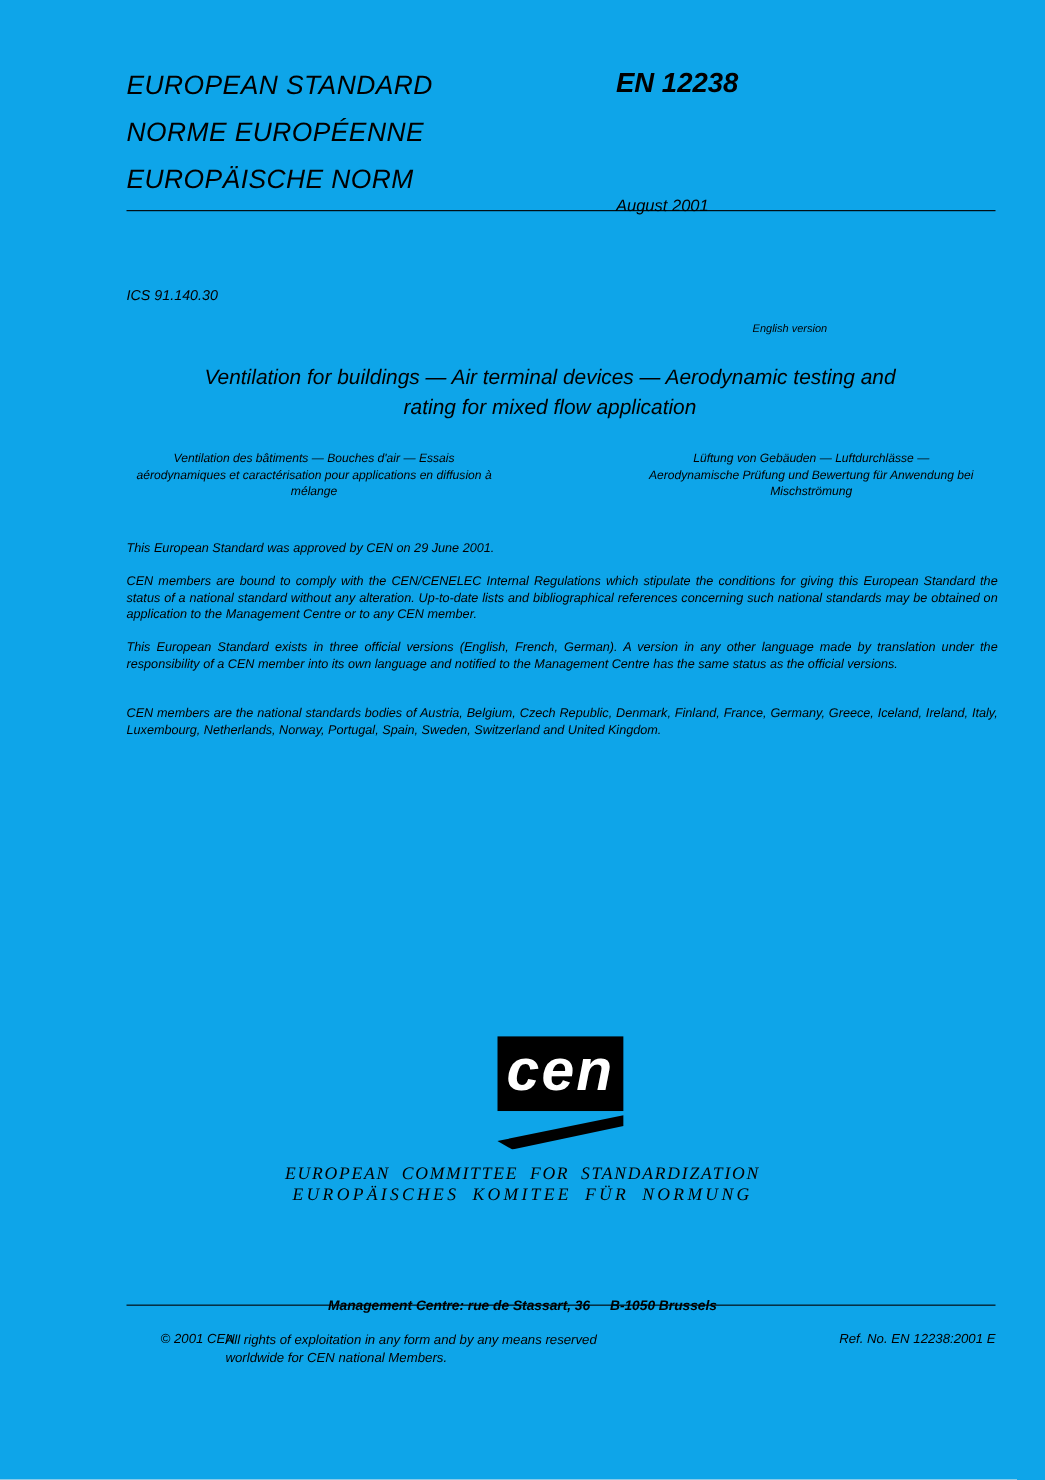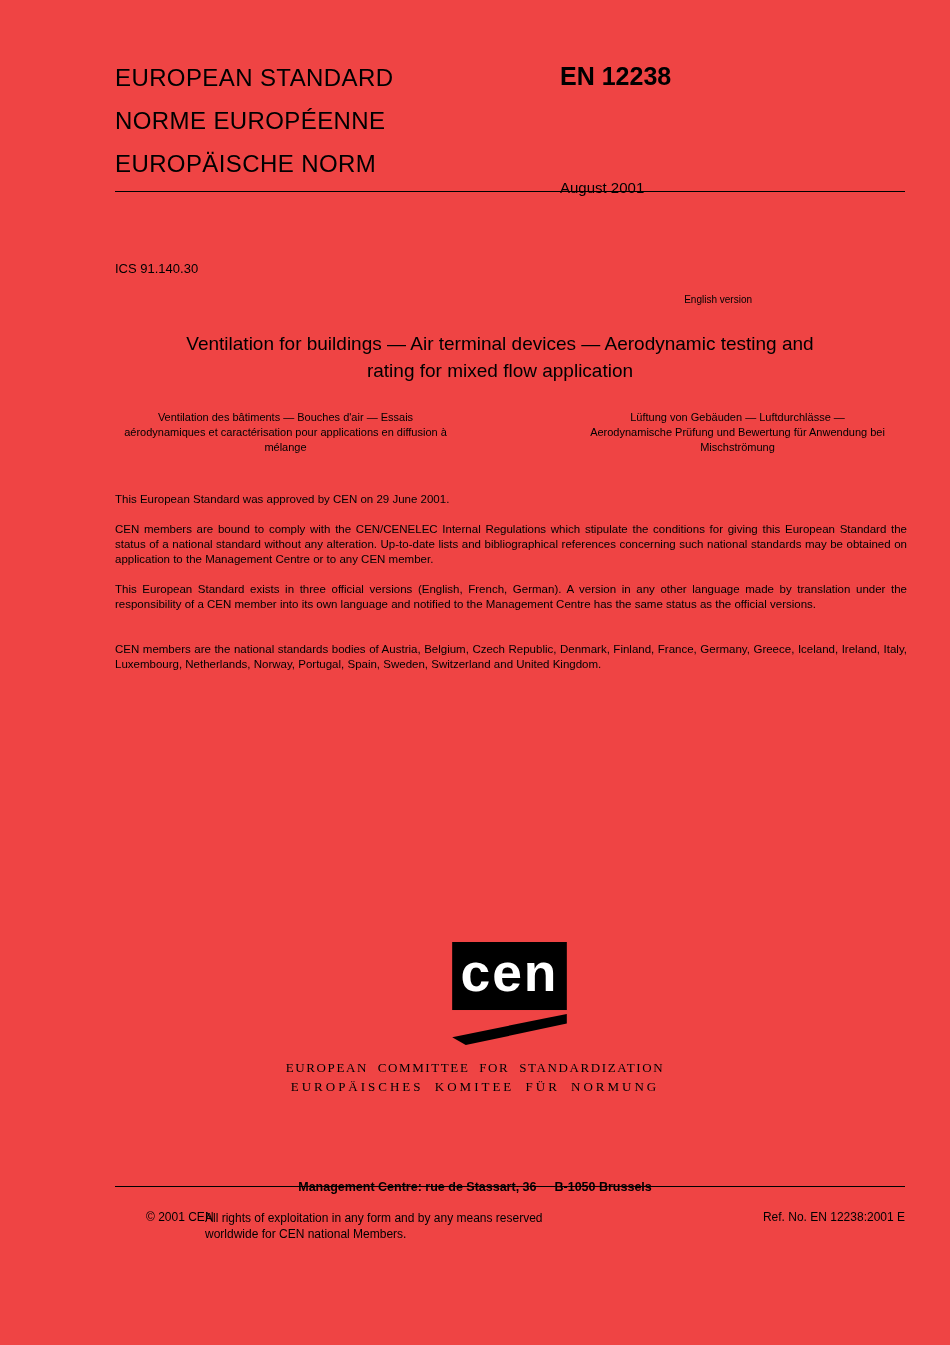--- a/index.html
+++ b/index.html
@@ -1,20 +1,20 @@
 <!DOCTYPE html>
 <html><head>
 <meta charset="utf-8">
 <style>
   * { margin:0; padding:0; box-sizing:border-box; }
   html,body { background:#e8e8e8; }
   body { font-family:"Liberation Sans", sans-serif; color:#000; }
   .page {
     position:relative; width:950px; height:1345px;
-    background:#ef4444; margin:0 auto; overflow:hidden;
+    background:#0ea5e9; margin:0 auto; overflow:hidden;font-style:italic;
   }
   .hdr-title { position:absolute; left:115px; font-size:24px; letter-spacing:0.4px; }
   .t1 { top:64px; }
   .t2 { top:107px;text-align:right; }
   .t3 { top:150px; }
   .std-num { position:absolute; left:560px; top:62px; font-size:25px; font-weight:bold; }
   .pub-date { position:absolute; left:560px; top:161px; font-size:15px;margin-top:18px; }
   .rule { position:absolute; left:115px; width:790px; background:#000; }
   .rule-top { top:191px; height:1px; }
   .rule-bottom { top:1186px; height:1px; }
@@ -32,21 +32,21 @@
     font-size:11.5px; line-height:15.2px; text-align:justify;
   }
   .p1 { top:492px; text-align:left; }
   .p2 { top:522px; }
   .p3 { top:582px; }
   .p4 { top:642px; }
   .logo { position:absolute; left:452px; top:942px; width:115px; height:103px; }
   .logo svg { display:block; width:115px; height:103px; }
   .committee {
     position:absolute; left:0; top:1058px; width:950px; text-align:center;
-    font-family:"Liberation Serif", serif; font-size:13px; line-height:19px;
+    font-family:"Liberation Serif", serif; font-size:16px; line-height:19px;
   }
   .committee div:nth-child(1) { letter-spacing:1.6px; word-spacing:5px; }
   .committee div:nth-child(2) { letter-spacing:3px;   word-spacing:5px; }
   .committee div:nth-child(3) { letter-spacing:2.6px; word-spacing:5px; }
   .mgmt {
     position:absolute; left:0; top:1148px; width:950px; text-align:center;
     font-size:12.5px; font-weight:bold;margin-top:32px;
   }
   .mgmt-city { margin-left:18px; }
   .copyright { position:absolute; left:115px; top:1210px; font-size:12px;margin-left:31px; }

